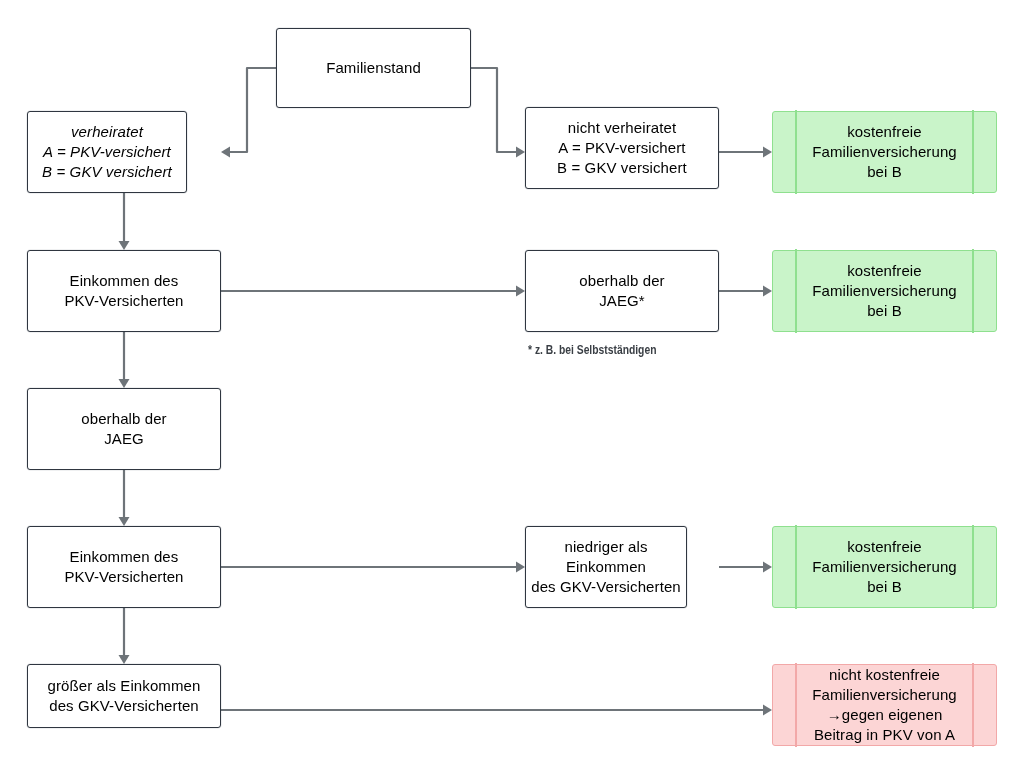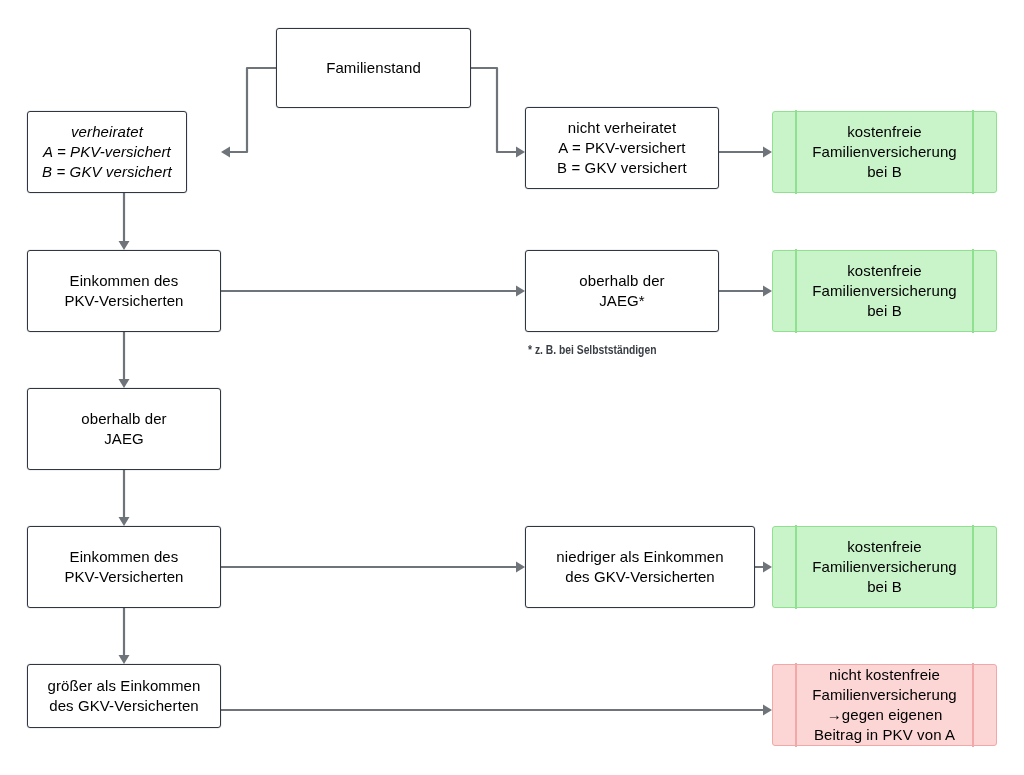--- a/index.html
+++ b/index.html
@@ -144,21 +144,21 @@
 PKV-Versicherten</span></div>
     <div class="node plain" style="left: 525px; top: 250px; width: 194px; height: 82px;"><span>oberhalb der
 JAEG*</span></div>
     <div class="node green" style="left: 772px; top: 250px; width: 225px; height: 82px;"><span>kostenfreie
 Familienversicherung
 bei B</span></div>
     <div class="node plain" style="left: 27px; top: 388px; width: 194px; height: 82px;"><span>oberhalb der
 JAEG</span></div>
     <div class="node plain" style="left: 27px; top: 526px; width: 194px; height: 82px;"><span>Einkommen des
 PKV-Versicherten</span></div>
-    <div class="node plain" style="left: 525px; top: 526px; width: 230px; height: 82px;"><span>niedriger als Einkommen
+    <div class="node plain" style="left: 525px; top: 526px; width: 162px; height: 82px;"><span>niedriger als Einkommen
 des GKV-Versicherten</span></div>
     <div class="node green" style="left: 772px; top: 526px; width: 225px; height: 82px;"><span>kostenfreie
 Familienversicherung
 bei B</span></div>
     <div class="node plain" style="left: 27px; top: 664px; width: 194px; height: 64px;"><span>größer als Einkommen
 des GKV-Versicherten</span></div>
     <div class="node pink" style="left: 772px; top: 664px; width: 225px; height: 82px;"><span>nicht kostenfreie
 Familienversicherung
 →gegen eigenen
 Beitrag in PKV von A</span></div>

